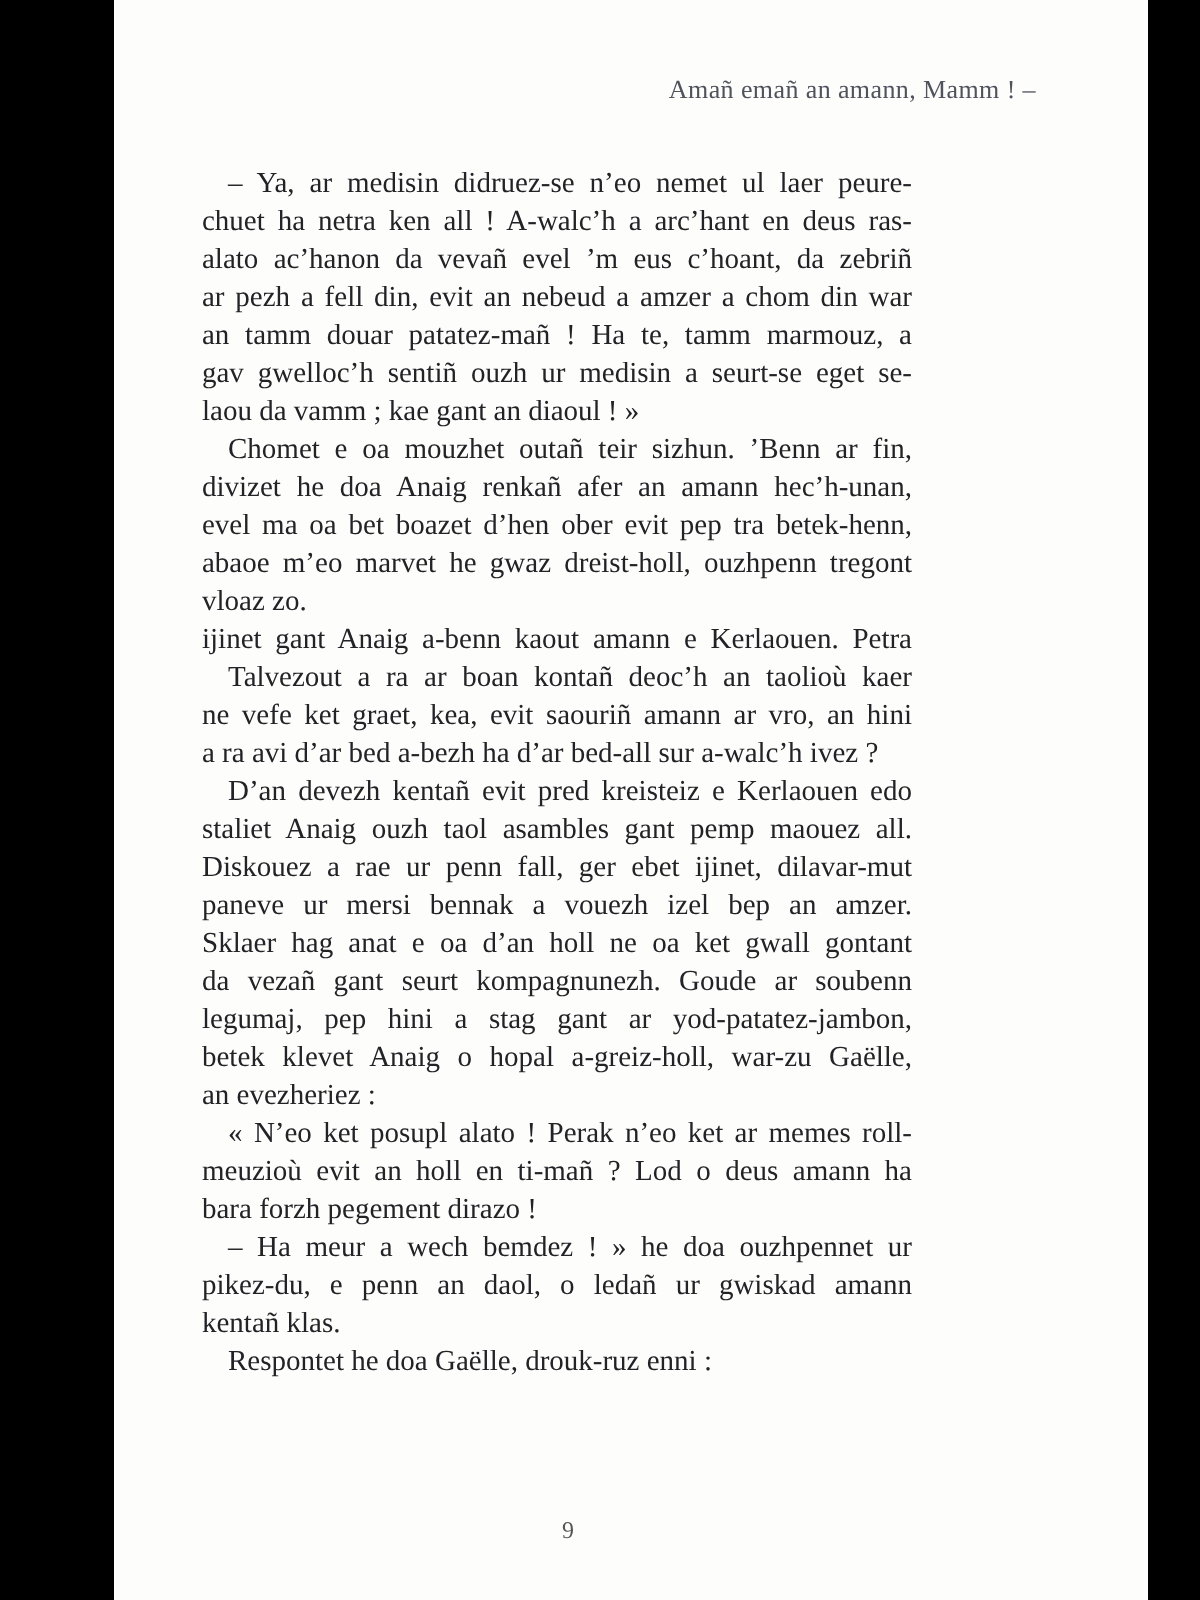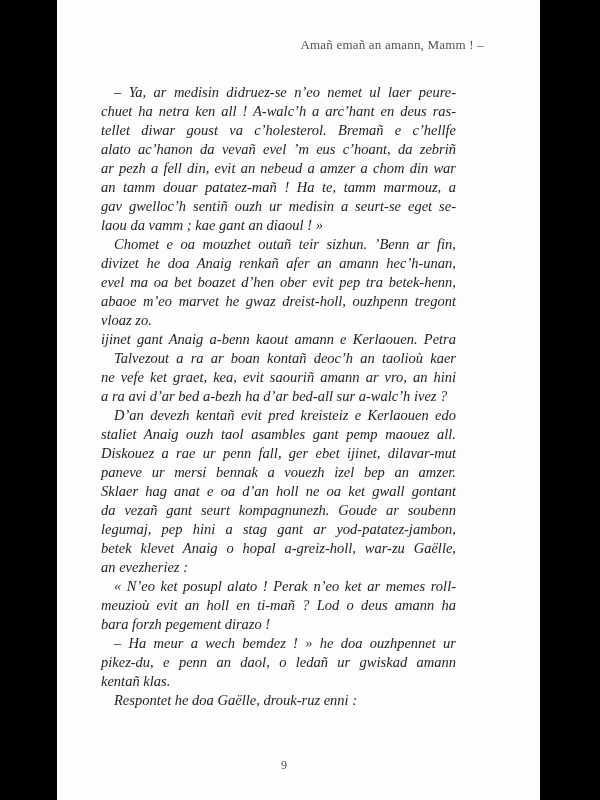--- a/index.html
+++ b/index.html
@@ -24,20 +24,21 @@
   #bar-left  { left: 0;  width: 57px; }
   #bar-right { left: 540px; width: 60px; }
 
   #page {
     position: absolute;
     left: 57px;
     top: 0;
     width: 483px;
     height: 800px;
     background: #fdfdfc;
+    padding-left: 34px;
   }
 
   #running-header {
     position: absolute;
     top: 37px;
     left: 0;
     right: 56px;
     text-align: right;
     font-size: 13px;
     color: #50525c;
@@ -51,21 +52,20 @@
     width: 355px;
     font-size: 14.5px;
     color: #232327;
   }
   .paragraph { margin: 0; }
   .line {
     line-height: 19px;
     height: 19px;
     white-space: nowrap;
     overflow: visible;
-    font-style: italic;
   }
   .line.just {
     white-space: normal;
     text-align: justify;
     text-align-last: justify;
   }
   .line.indent { text-indent: 13px; }
 
   #page-number {
     position: absolute;
@@ -84,21 +84,20 @@
   <div id="bar-left" class="side-bar"></div>
   <div id="bar-right" class="side-bar"></div>
 
   <div id="page">
     <div id="running-header">Amañ emañ an amann, Mamm ! –</div>
 
     <div id="body-text">
         <div class="paragraph">
           <div class="line indent just">– Ya, ar medisin didruez-se n’eo nemet ul laer peure-</div>
           <div class="line just">chuet ha netra ken all ! A-walc’h a arc’hant en deus ras-</div>
-          <div class="line just">tellet diwar goust va c’holesterol. Bremañ e c’hellfe</div>
           <div class="line just">alato ac’hanon da vevañ evel ’m eus c’hoant, da zebriñ</div>
           <div class="line just">ar pezh a fell din, evit an nebeud a amzer a chom din war</div>
           <div class="line just">an tamm douar patatez-mañ ! Ha te, tamm marmouz, a</div>
           <div class="line just">gav gwelloc’h sentiñ ouzh ur medisin a seurt-se eget se-</div>
           <div class="line">laou da vamm ; kae gant an diaoul ! »</div>
         </div>
         <div class="paragraph">
           <div class="line indent just">Chomet e oa mouzhet outañ teir sizhun. ’Benn ar fin,</div>
           <div class="line just">divizet he doa Anaig renkañ afer an amann hec’h-unan,</div>
           <div class="line just">evel ma oa bet boazet d’hen ober evit pep tra betek-henn,</div>

